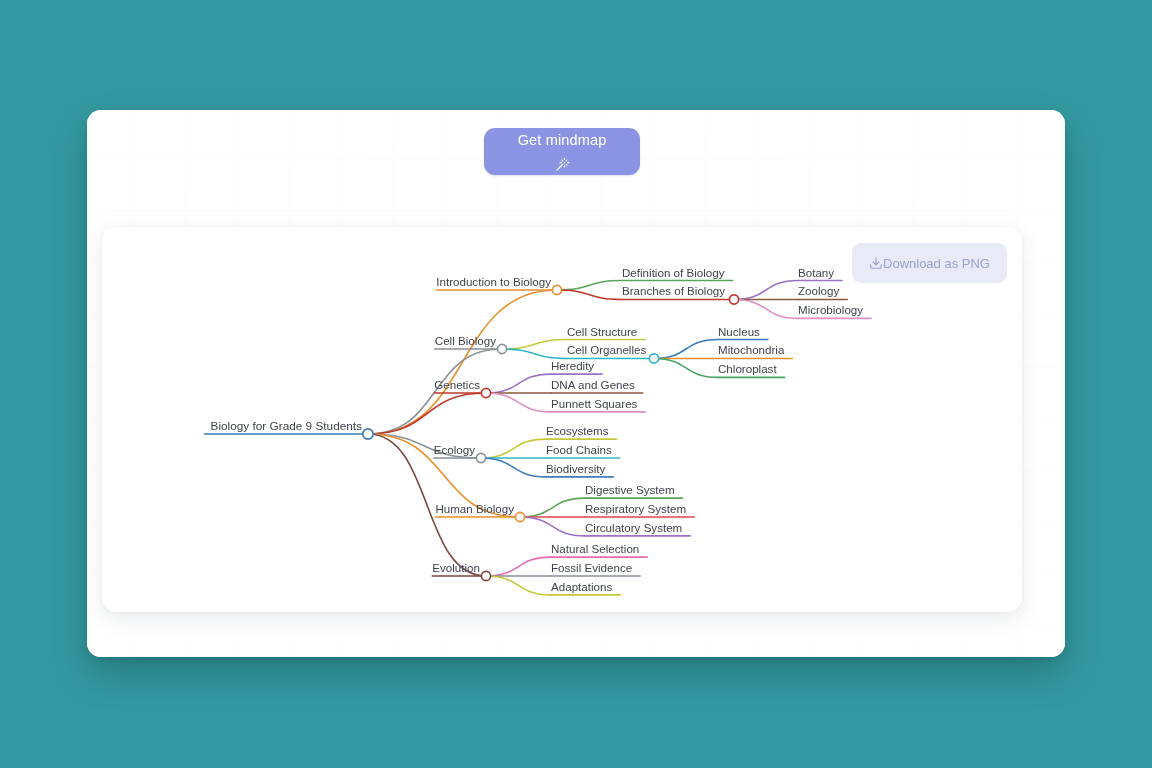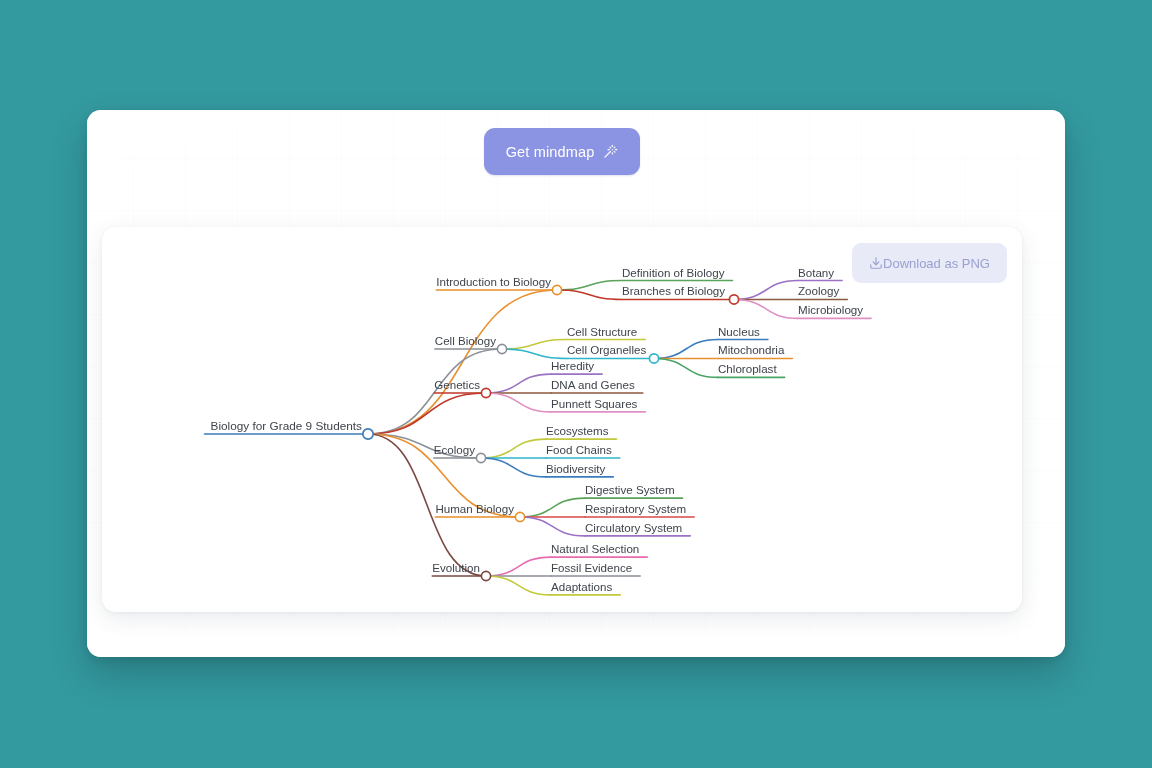--- a/index.html
+++ b/index.html
@@ -61,20 +61,21 @@
     font-family: "Liberation Sans", sans-serif;
     font-size: 14.5px;
     letter-spacing: 0.15px;
     display: flex;
     align-items: center;
     justify-content: center;
     gap: 9px;
     cursor: pointer;
     z-index: 40;
     box-shadow: 0 1px 2px rgba(80,90,180,0.18);
+    flex-direction: column;
   }
   #get-mindmap-button .wand-icon {
     display: inline-flex;
     align-items: center;
   }
 
   
   #mindmap-card {
     position: absolute;
     left: 102px;

